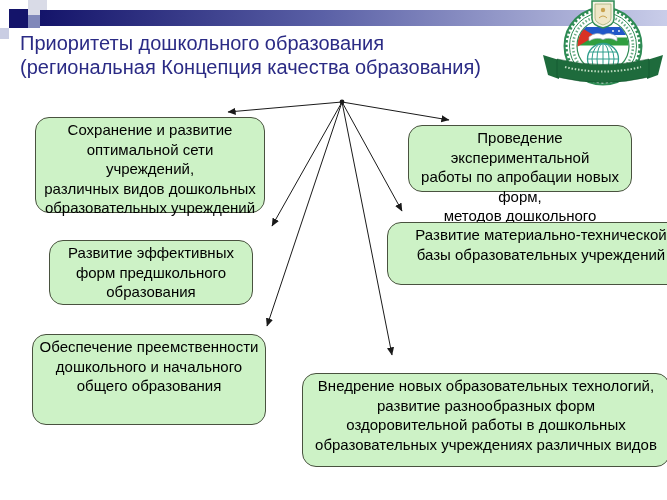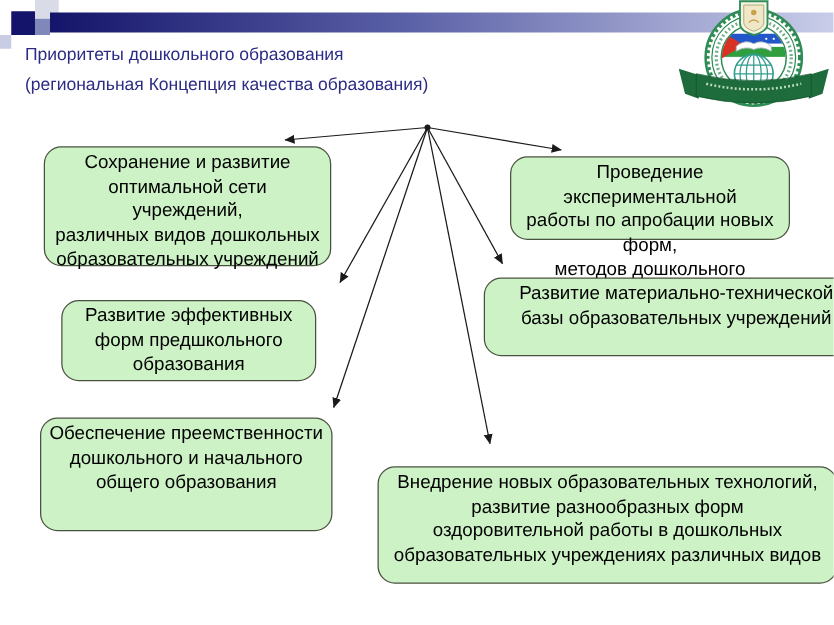--- a/index.html
+++ b/index.html
@@ -10,21 +10,21 @@
   
   .bar{position:absolute;left:40px;top:10px;width:627px;height:16px;
     background:linear-gradient(to right,var(--bar-dark),#5a60a6 45%,var(--bar-light));}
   .sq{position:absolute;}
   .sq-pale{left:28px;top:0;width:19px;height:15px;background:var(--square-pale);}
   .sq-dark{left:9px;top:9px;width:19px;height:19px;background:var(--square-dark);}
   .sq-mid{left:28px;top:15px;width:12px;height:13px;background:var(--square-mid);}
   .sq-lav{left:0;top:28px;width:9px;height:11px;background:var(--square-lavender);}
   
   .title{position:absolute;left:20px;top:31px;width:545px;color:var(--title);
-    font-size:14px;line-height:24px;}
+    font-size:20px;line-height:24px;}
   
   .box{position:absolute;background:var(--box-fill);
     border:1.5px solid var(--box-border);border-radius:14px;
     display:flex;align-items:flex-start;justify-content:center;text-align:center;
     color:var(--box-text);font-size:15px;line-height:1.3;
     white-space:pre-line;padding:2px 6px;box-sizing:border-box;}
   #box1{left:35px;top:117px;width:230px;height:96px;}
   #box2{left:49px;top:240px;width:204px;height:65px;}
   #box3{left:32px;top:334px;width:234px;height:91px;}
   #box4{left:408px;top:125px;width:224px;height:67px;}

